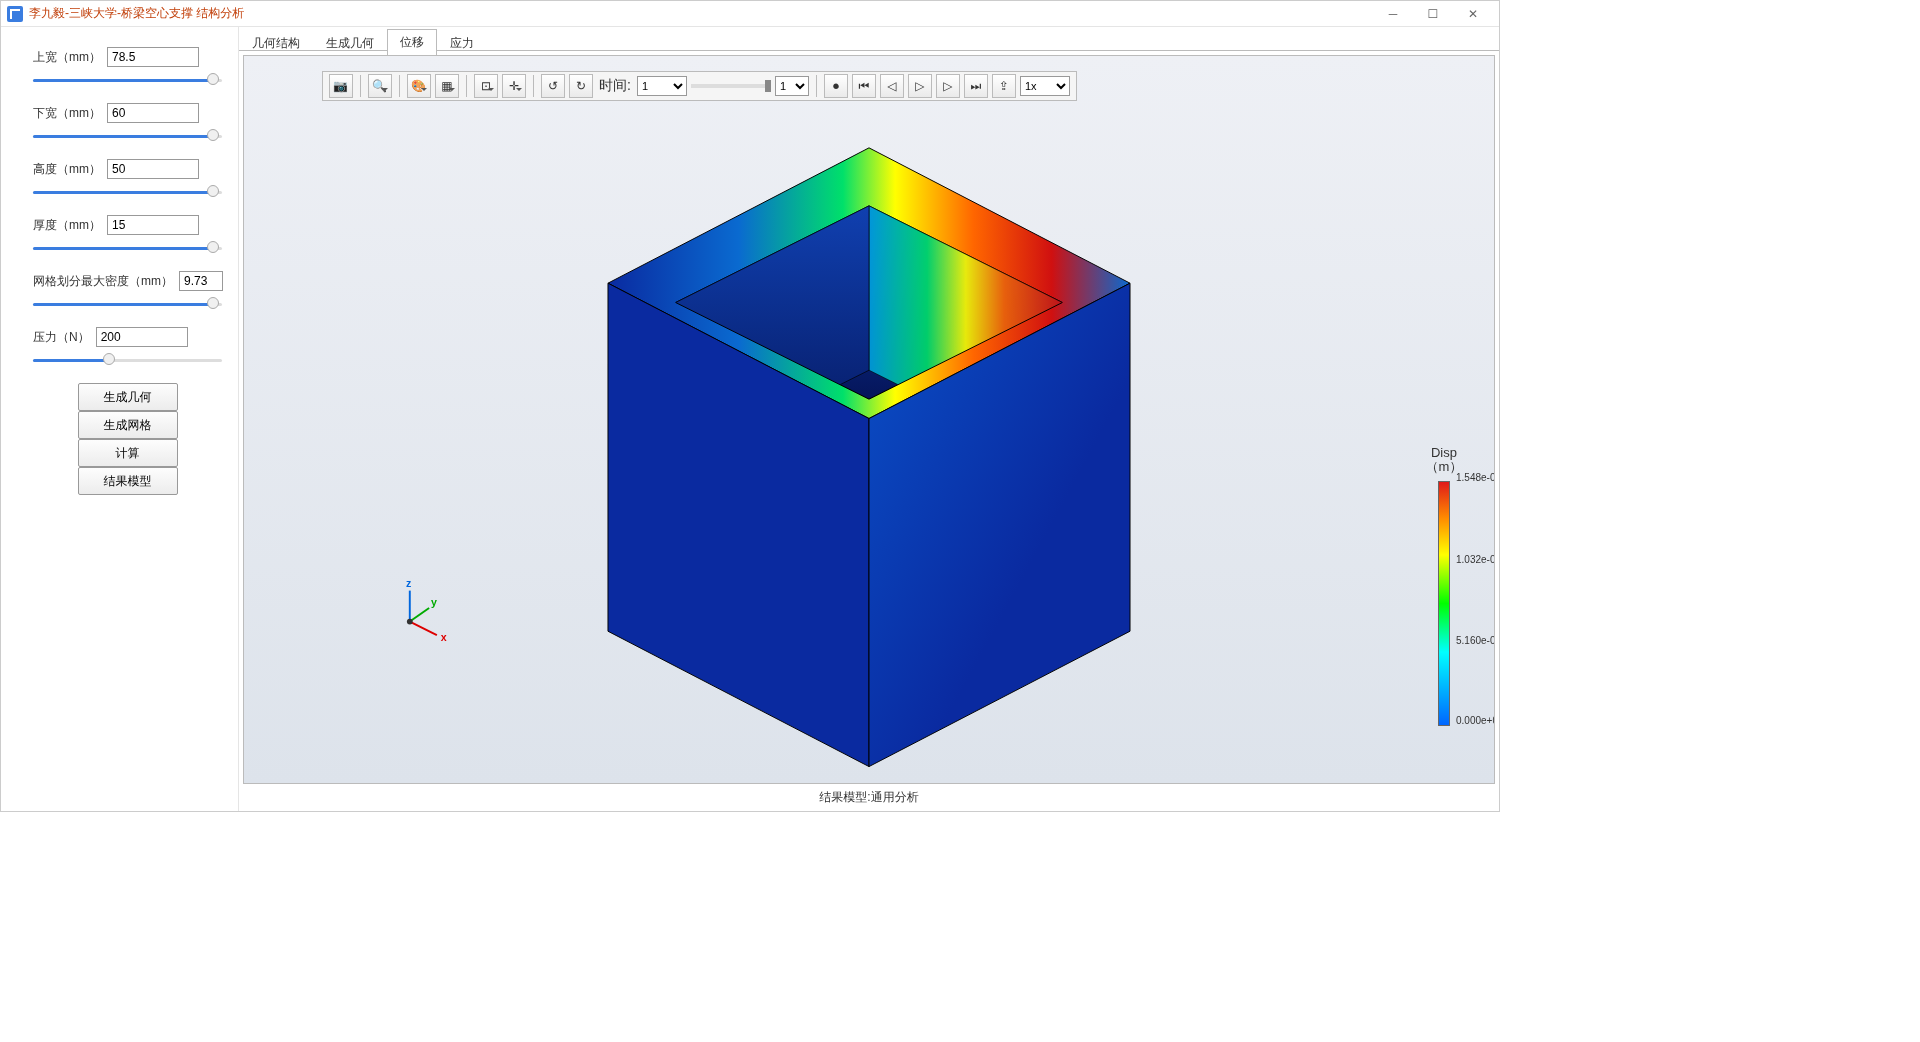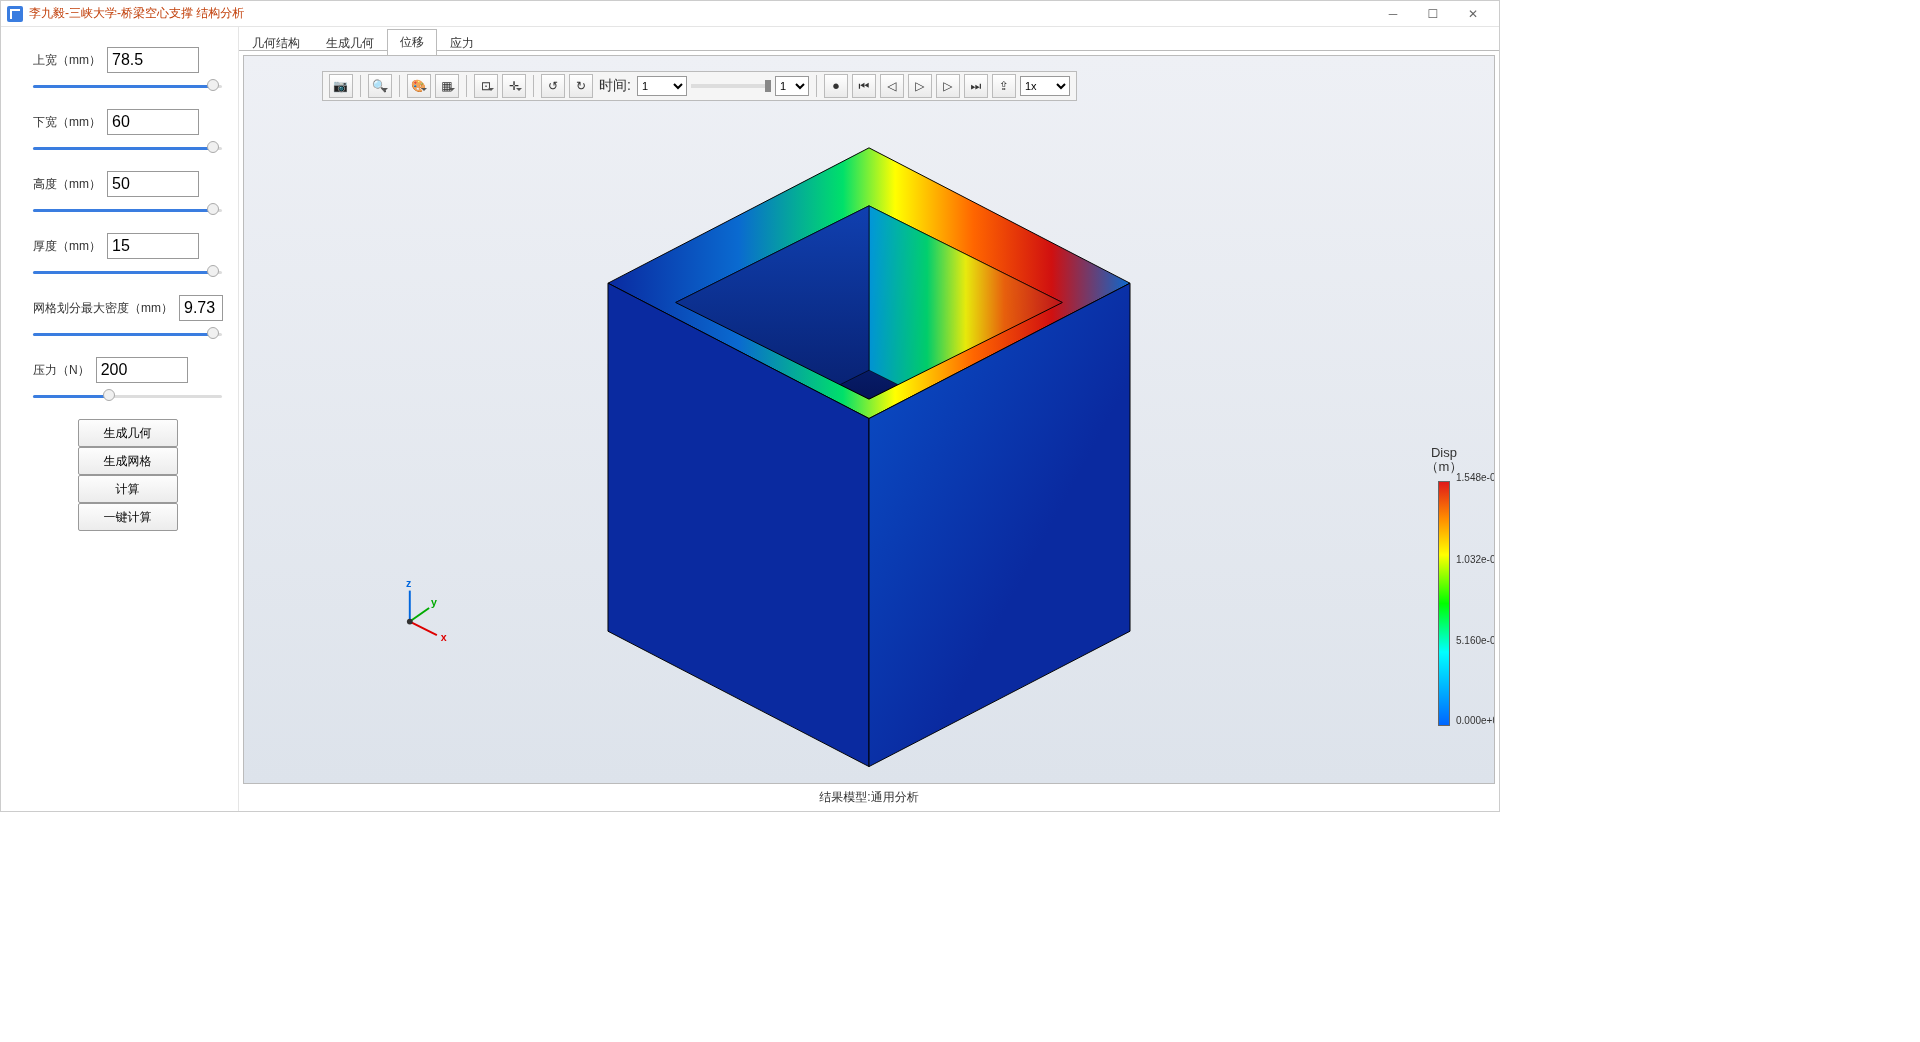--- a/index.html
+++ b/index.html
@@ -9,21 +9,21 @@
   .titlebar .app-icon { width:16px; height:16px; background:#3a7de0; border-radius:2px; margin-right:6px; position:relative;}
   .titlebar .app-icon::after{content:"";position:absolute;inset:3px;border:2px solid #fff;border-bottom:none;border-right:none;}
   .titlebar .title-text { color:#c2410c; flex:1; white-space:nowrap; overflow:hidden;}
   .titlebar .win-controls { display:flex; gap:0;}
   .titlebar .win-btn { width:40px; height:22px; display:flex; align-items:center; justify-content:center; color:#666; cursor:pointer;}
   .body-area { flex:1; display:flex; overflow:hidden;}
   .side-panel { width:238px; background:#fff; border-right:1px solid #e5e5e5; padding:20px 16px 0 32px;}
   .param-row { margin-bottom:16px; }
   .param-row .lbls { display:flex; align-items:center; gap:6px; margin-bottom:4px;}
   .param-row label { white-space:nowrap; }
-  .param-row input[type=text] { border:1px solid #999; height:26px; padding:0 4px; width:92px; font-size:16px; background:#fff;}
+  .param-row input[type=text] { border:1px solid #999; height:20px; padding:0 4px; width:92px; font-size:12px; background:#fff;}
   .param-row.wide input[type=text]{width:44px;}
   .slider { position:relative; height:16px; }
   .slider .track { position:absolute; top:8px; left:0; right:0; height:3px; background:#ddd; border-radius:2px;}
   .slider .fill { position:absolute; top:8px; left:0; height:3px; background:#3a7de0; border-radius:2px;}
   .slider .thumb { position:absolute; top:2px; width:12px; height:12px; border-radius:50%; background:#f0f0f0; border:1px solid #aaa; transform:translateX(-50%);}
   .btn-stack { margin-top:10px; display:flex; flex-direction:column; align-items:center; }
   .gen-btn { width:100px; height:28px; border:1px solid #999; background:linear-gradient(#fdfdfd,#ececec); cursor:pointer; border-radius:2px; font-size:12px;}
   .main-area { flex:1; display:flex; flex-direction:column;}
   .tabs { height:24px; display:flex; align-items:flex-end; padding-left:0; background:#fff; border-bottom:1px solid #bbb;}
   .tab { padding:4px 12px; border:1px solid transparent; border-bottom:none; cursor:pointer; font-size:12px; position:relative; top:6px;}
@@ -126,21 +126,21 @@
           <div class="slider">
             <div class="track"></div>
             <div class="fill" style="width:40%"></div>
             <div class="thumb" style="left:40%"></div>
           </div>
         </div>
         <div class="btn-stack" id="btn-stack">
           <button class="gen-btn">生成几何</button>
           <button class="gen-btn">生成网格</button>
           <button class="gen-btn">计算</button>
-          <button class="gen-btn">一键计算</button>
+          <button class="gen-btn">结果模型</button>
         </div>
     </div>
 
     <div class="main-area">
       <div class="tabs" id="tabs">
           <div class="tab">几何结构</div>
           <div class="tab">生成几何</div>
           <div class="tab active">位移</div>
           <div class="tab">应力</div>
         </div>

